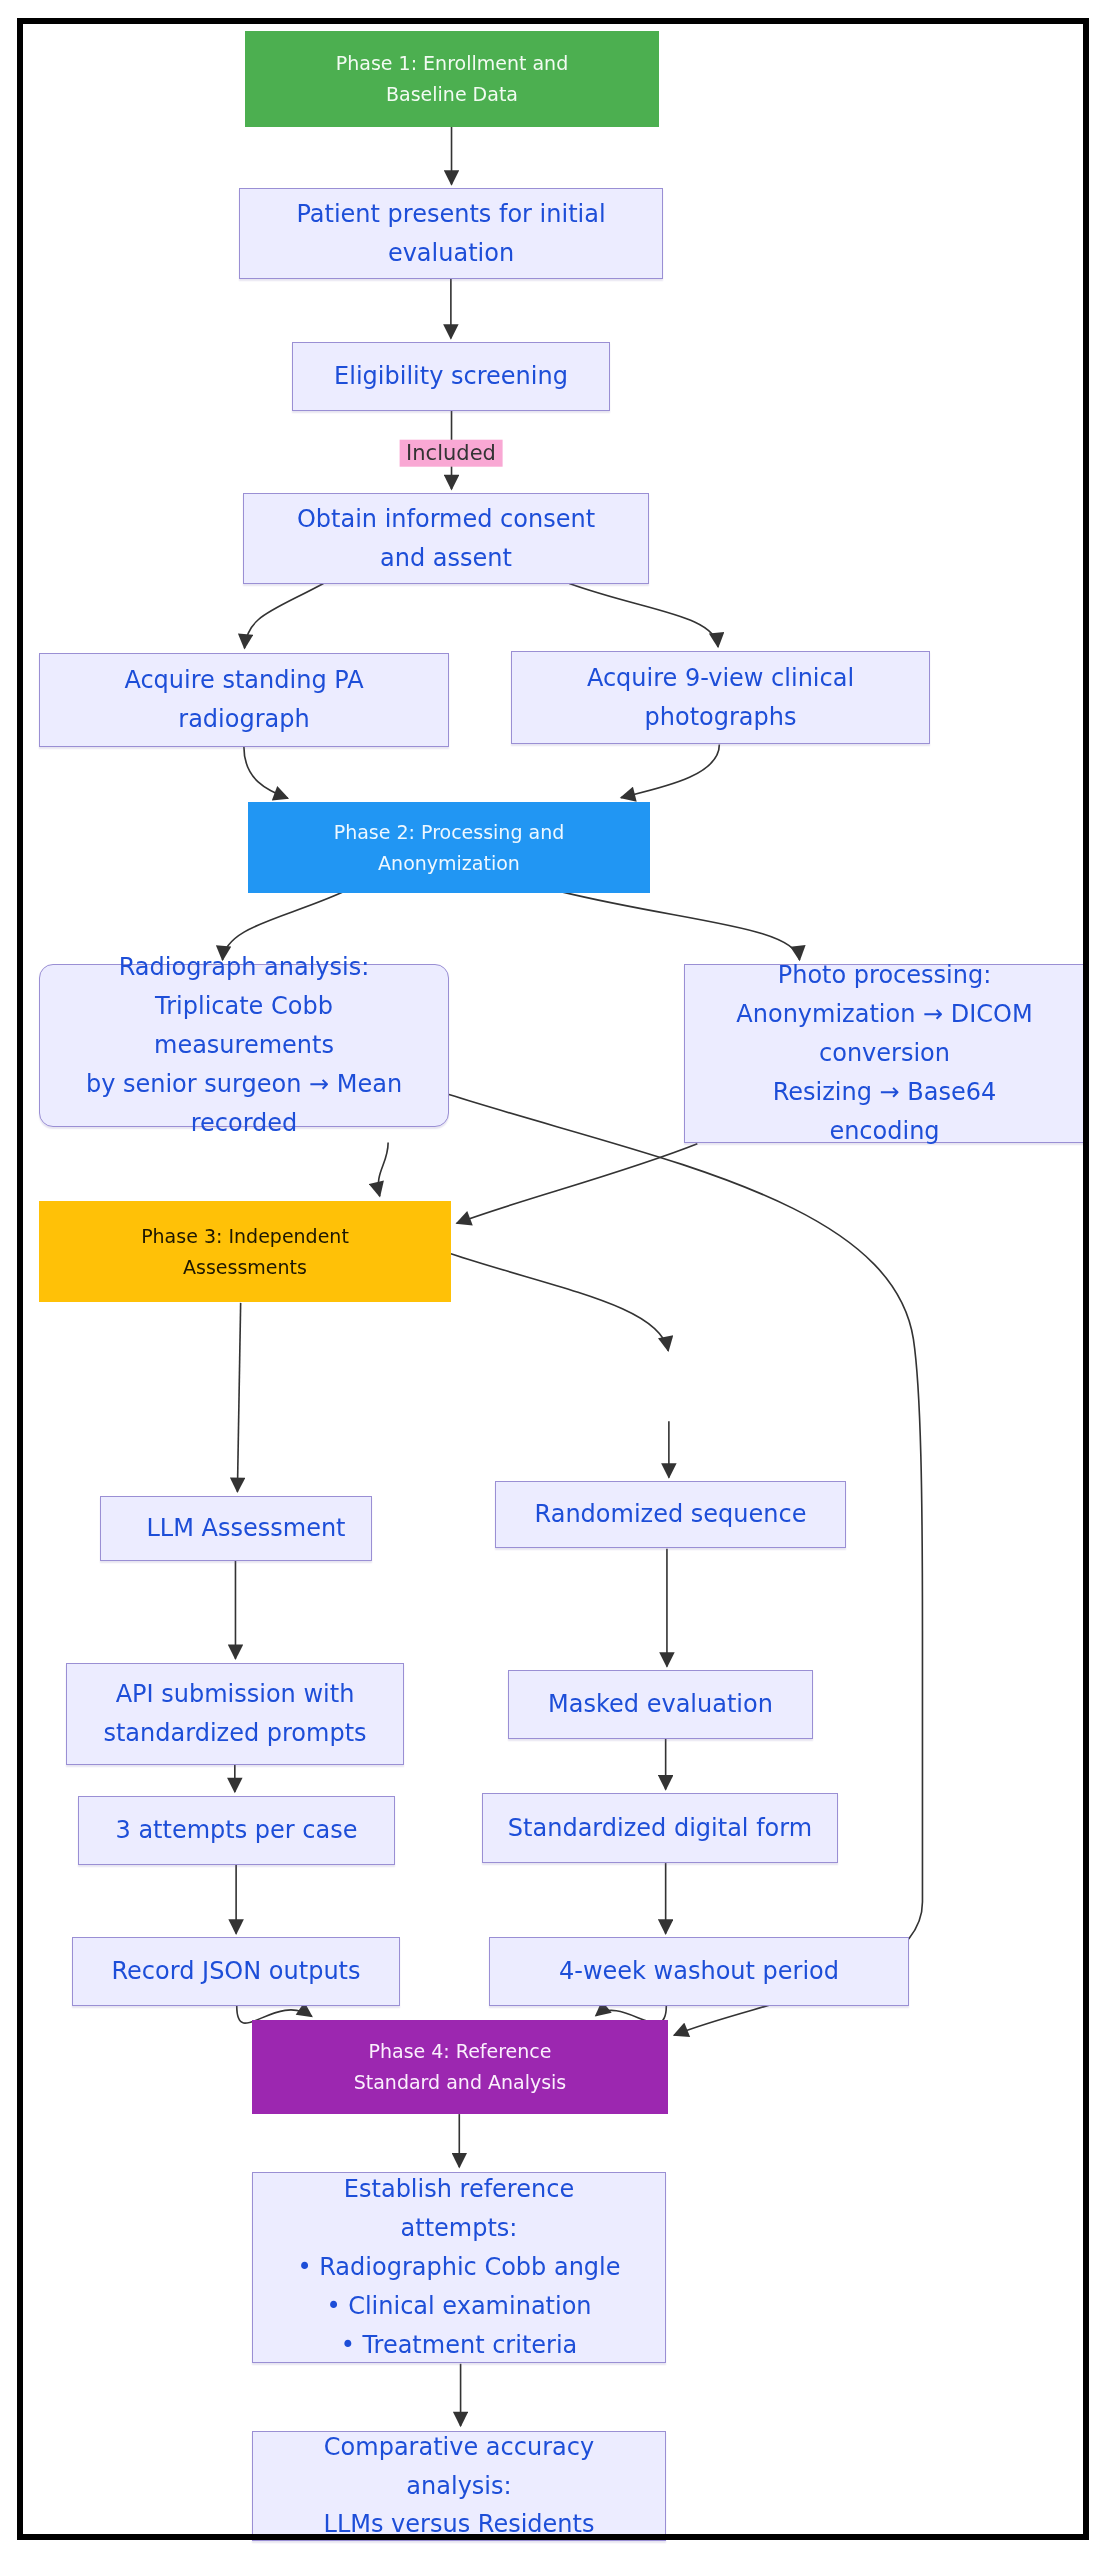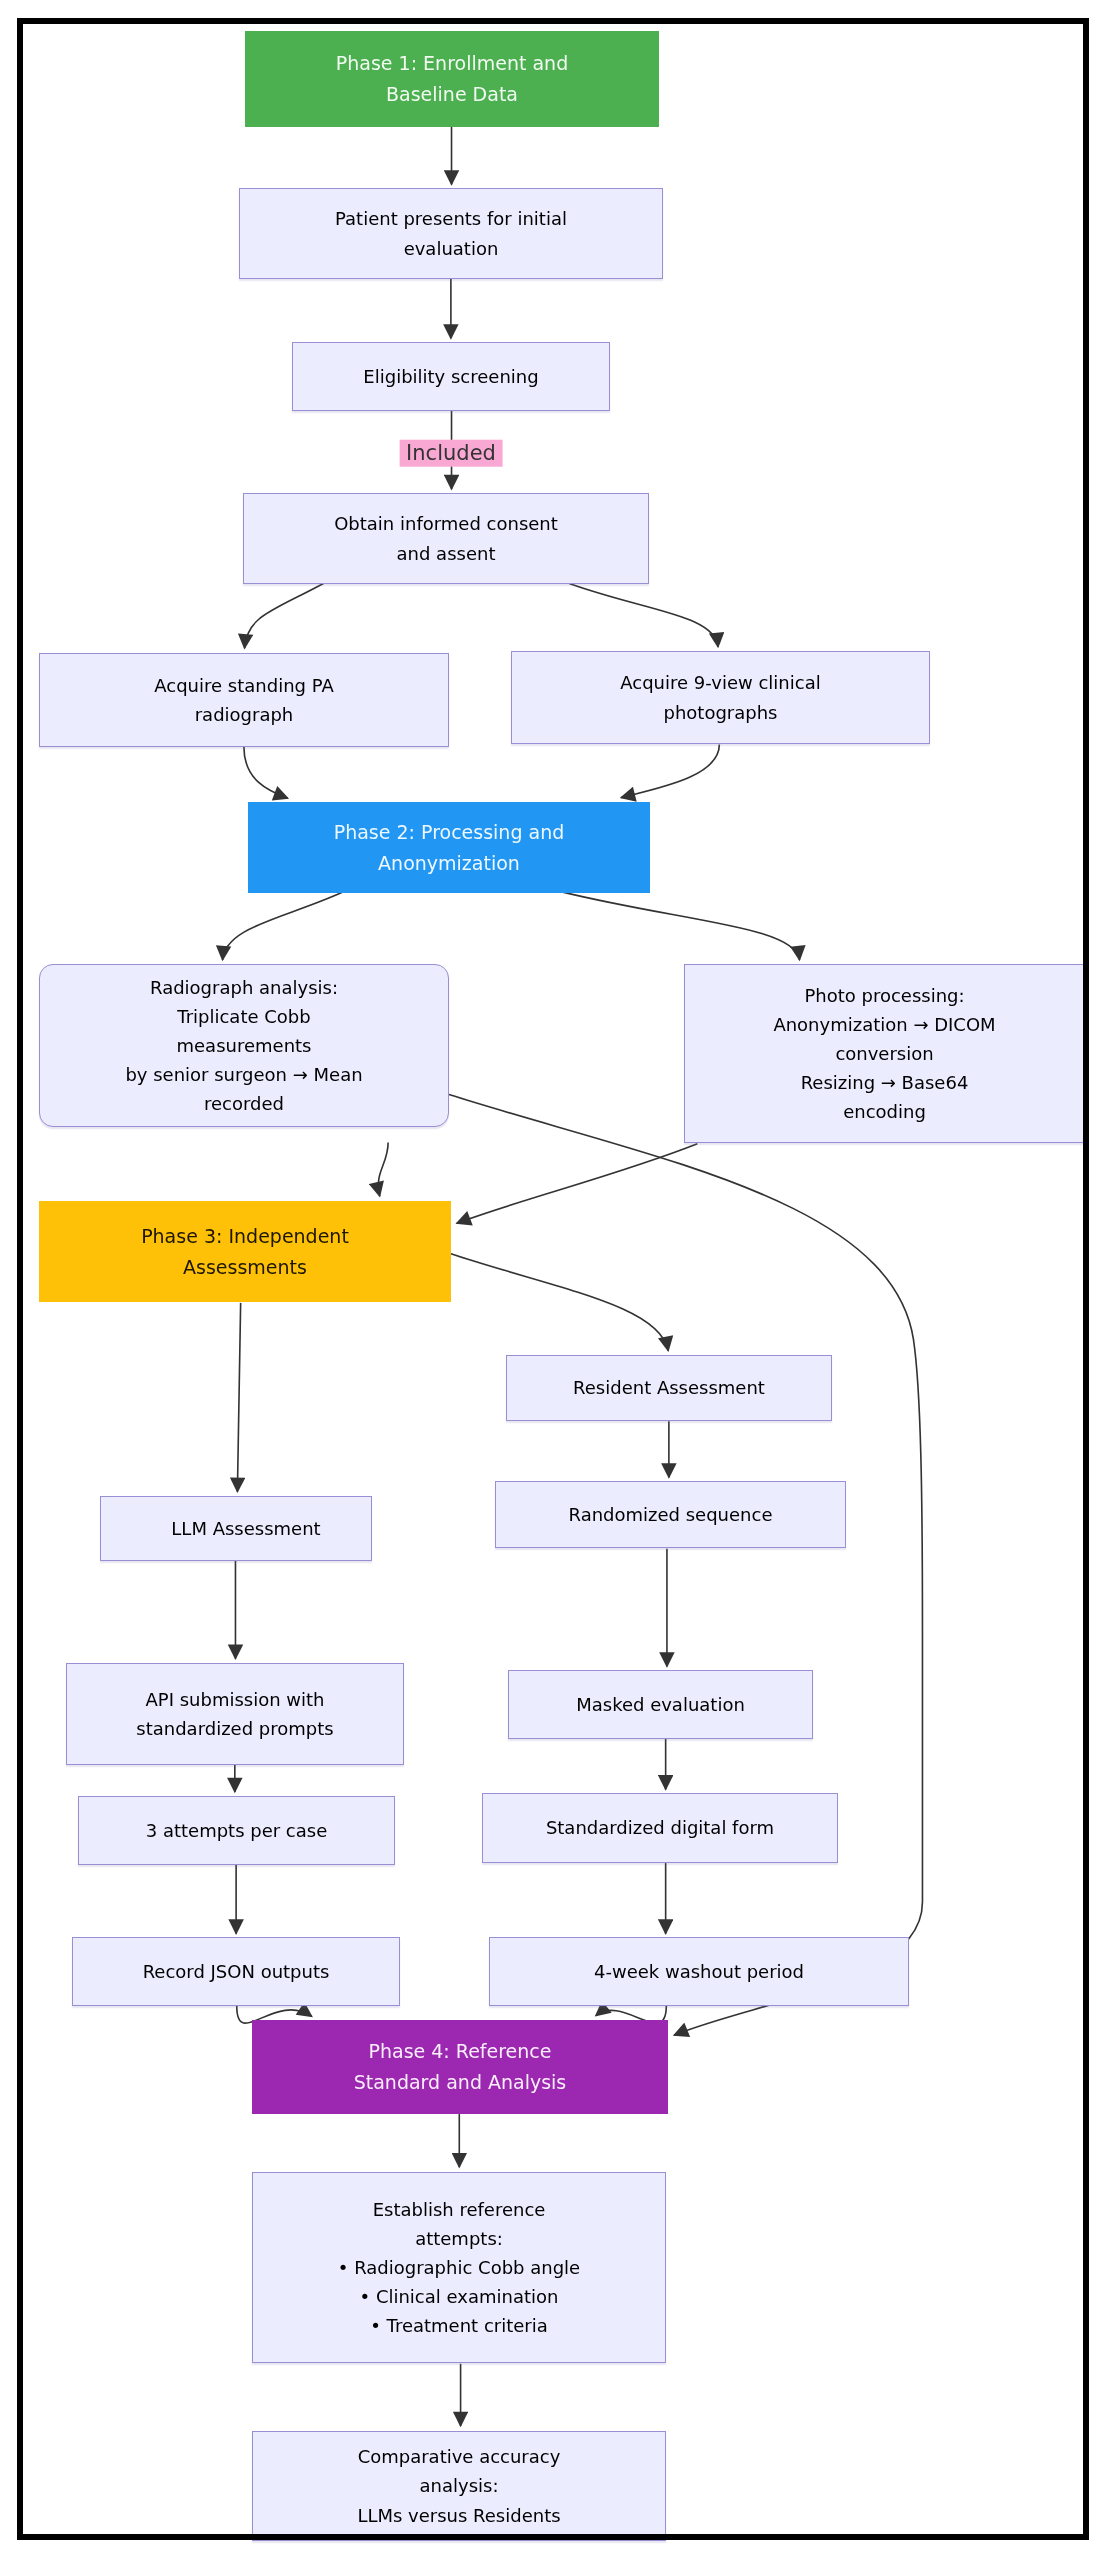--- a/index.html
+++ b/index.html
@@ -1,21 +1,21 @@
 <!DOCTYPE html>
 <html style="font-size:10.4px"><head>
 <meta charset="utf-8">
 <style>
   html,body{margin:0;padding:0;background:#ffffff;}
   body{font-family:"DejaVu Sans","Liberation Sans",sans-serif;}
   .canvas{position:relative;width:1112px;height:2576px;background:#ffffff;overflow:hidden;}
   .frame{position:absolute;left:17px;top:18px;width:1072px;height:2522px;border:6.5px solid #000000;box-sizing:border-box;pointer-events:none;}
   .edges{position:absolute;left:0;top:0;width:1112px;height:2576px;}
   .node{position:absolute;display:flex;align-items:center;justify-content:center;
-        box-sizing:border-box;text-align:center;font-size:18px;line-height:1.62;color:#000000;}
+        box-sizing:border-box;text-align:center;font-size:24px;line-height:1.62;color:#1d4ed8;}
   .step{background:#ECECFF;border:1.6px solid #9a8fd4;box-shadow:0 1.9px 1.3px rgba(120,110,180,0.18);}
   .phase{border:none;font-size:19px;}
   .phase1{background:#4CAF50;color:#f2fbf2;}
   .phase2{background:#2196F3;color:#eef8ff;}
   .phase3{background:#FFC107;color:#1d1702;}
   .phase4{background:#9C27B0;color:#fbeffd;}
   .node-label{white-space:pre-line;padding:5.2px 9px;}
   .edge-label{position:absolute;transform:translate(-50%,-50%);background:#f9a8d4;color:#333333;
         font-size:21px;padding:1.3px 6.5px;white-space:nowrap;}
 </style>
@@ -109,23 +109,20 @@
 conversion
 Resizing → Base64
 encoding</span>
   </div>
 
   <div class="node phase phase3" style="left:39px;top:1201px;width:412px;height:101px;">
     <span class="node-label">Phase 3: Independent
 Assessments</span>
   </div>
 
-  <div class="node step" style="left:506px;top:1355px;width:326px;height:66px;">
-    <span class="node-label">Resident Assessment</span>
-  </div>
 
   <div class="node step" style="left:100px;top:1496px;width:272px;height:65px;padding-left:20px;">
     <span class="node-label">LLM Assessment</span>
   </div>
 
   <div class="node step" style="left:495px;top:1481px;width:351px;height:67px;">
     <span class="node-label">Randomized sequence</span>
   </div>
 
   <div class="node step" style="left:66px;top:1663px;width:338px;height:102px;">

